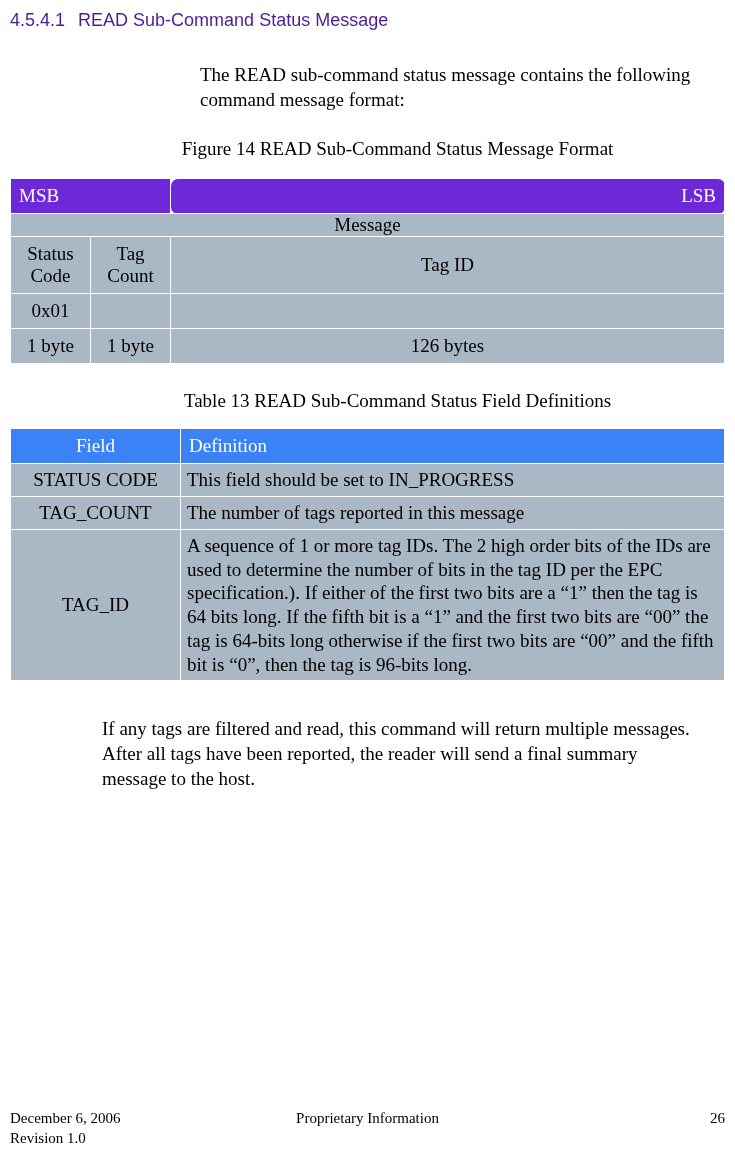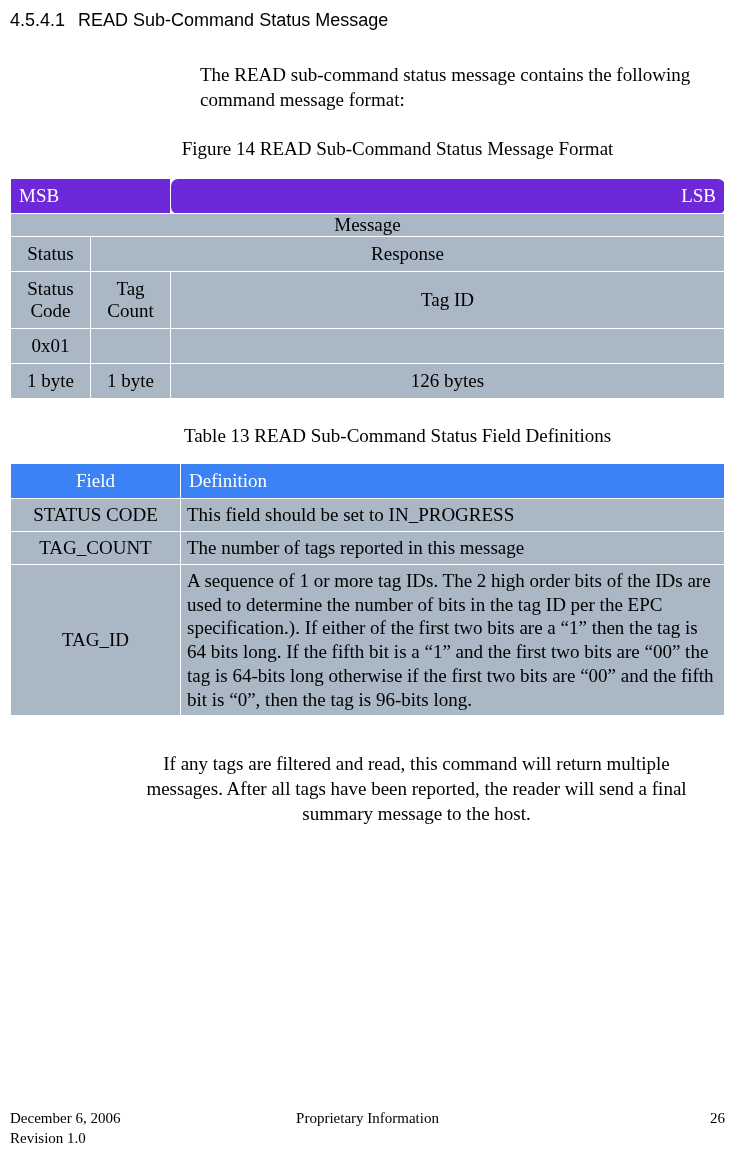--- a/index.html
+++ b/index.html
@@ -7,21 +7,21 @@
     padding: 10px 10px 0 10px;
     font-family: "Times New Roman", Times, serif;
     font-size: 19px;
     color: #000;
     width: 735px;
     height: 1160px;
     box-sizing: border-box;
     position: relative;
   }
   .section-num-title {
-    color: #000000;
+    color: #4c1d95;
     font-family: Verdana, Geneva, sans-serif;
     font-size: 18px;
     margin-bottom: 32px;
   }
   .section-num { display: inline-block; margin-right: 8px; }
   .intro-para {
     margin-left: 190px;
     margin-right: 20px;
     line-height: 1.3;
     margin-bottom: 26px;
@@ -76,24 +76,23 @@
   table.def-table td {
     border: 1px solid #fff;
     background: #aab7c4;
     padding: 4px 6px;
     vertical-align: middle;
     font-size: 19px;
     line-height: 1.25;
   }
   table.def-table td.field-cell { text-align: center; }
   .outro-para {
-    margin-left: 118px;
+    margin-left: 92px;
     margin-right: 20px;
     line-height: 1.3;
-    text-align: center;
   }
   .footer {
     position: absolute;
     bottom: 12px;
     left: 10px;
     right: 10px;
     font-size: 15px;
     line-height: 1.3;
   }
   .footer .f-left { float: left; text-align: right; }
@@ -119,24 +118,20 @@
       <col style="width:80px">
       <col>
   </colgroup>
   <tbody>
       <tr class="header-row">
     <td colspan="2">MSB</td>
     <td class="right">LSB</td>
   </tr>
   <tr>
     <td colspan="3" style="padding:0 0">Message</td>
-  </tr>
-  <tr>
-    <td>Status</td>
-    <td colspan="2">Response</td>
   </tr>
   <tr>
     <td>Status Code</td>
     <td>Tag Count</td>
     <td>Tag ID</td>
   </tr>
   <tr>
     <td>0x01</td>
     <td>&nbsp;</td>
     <td>&nbsp;</td>

